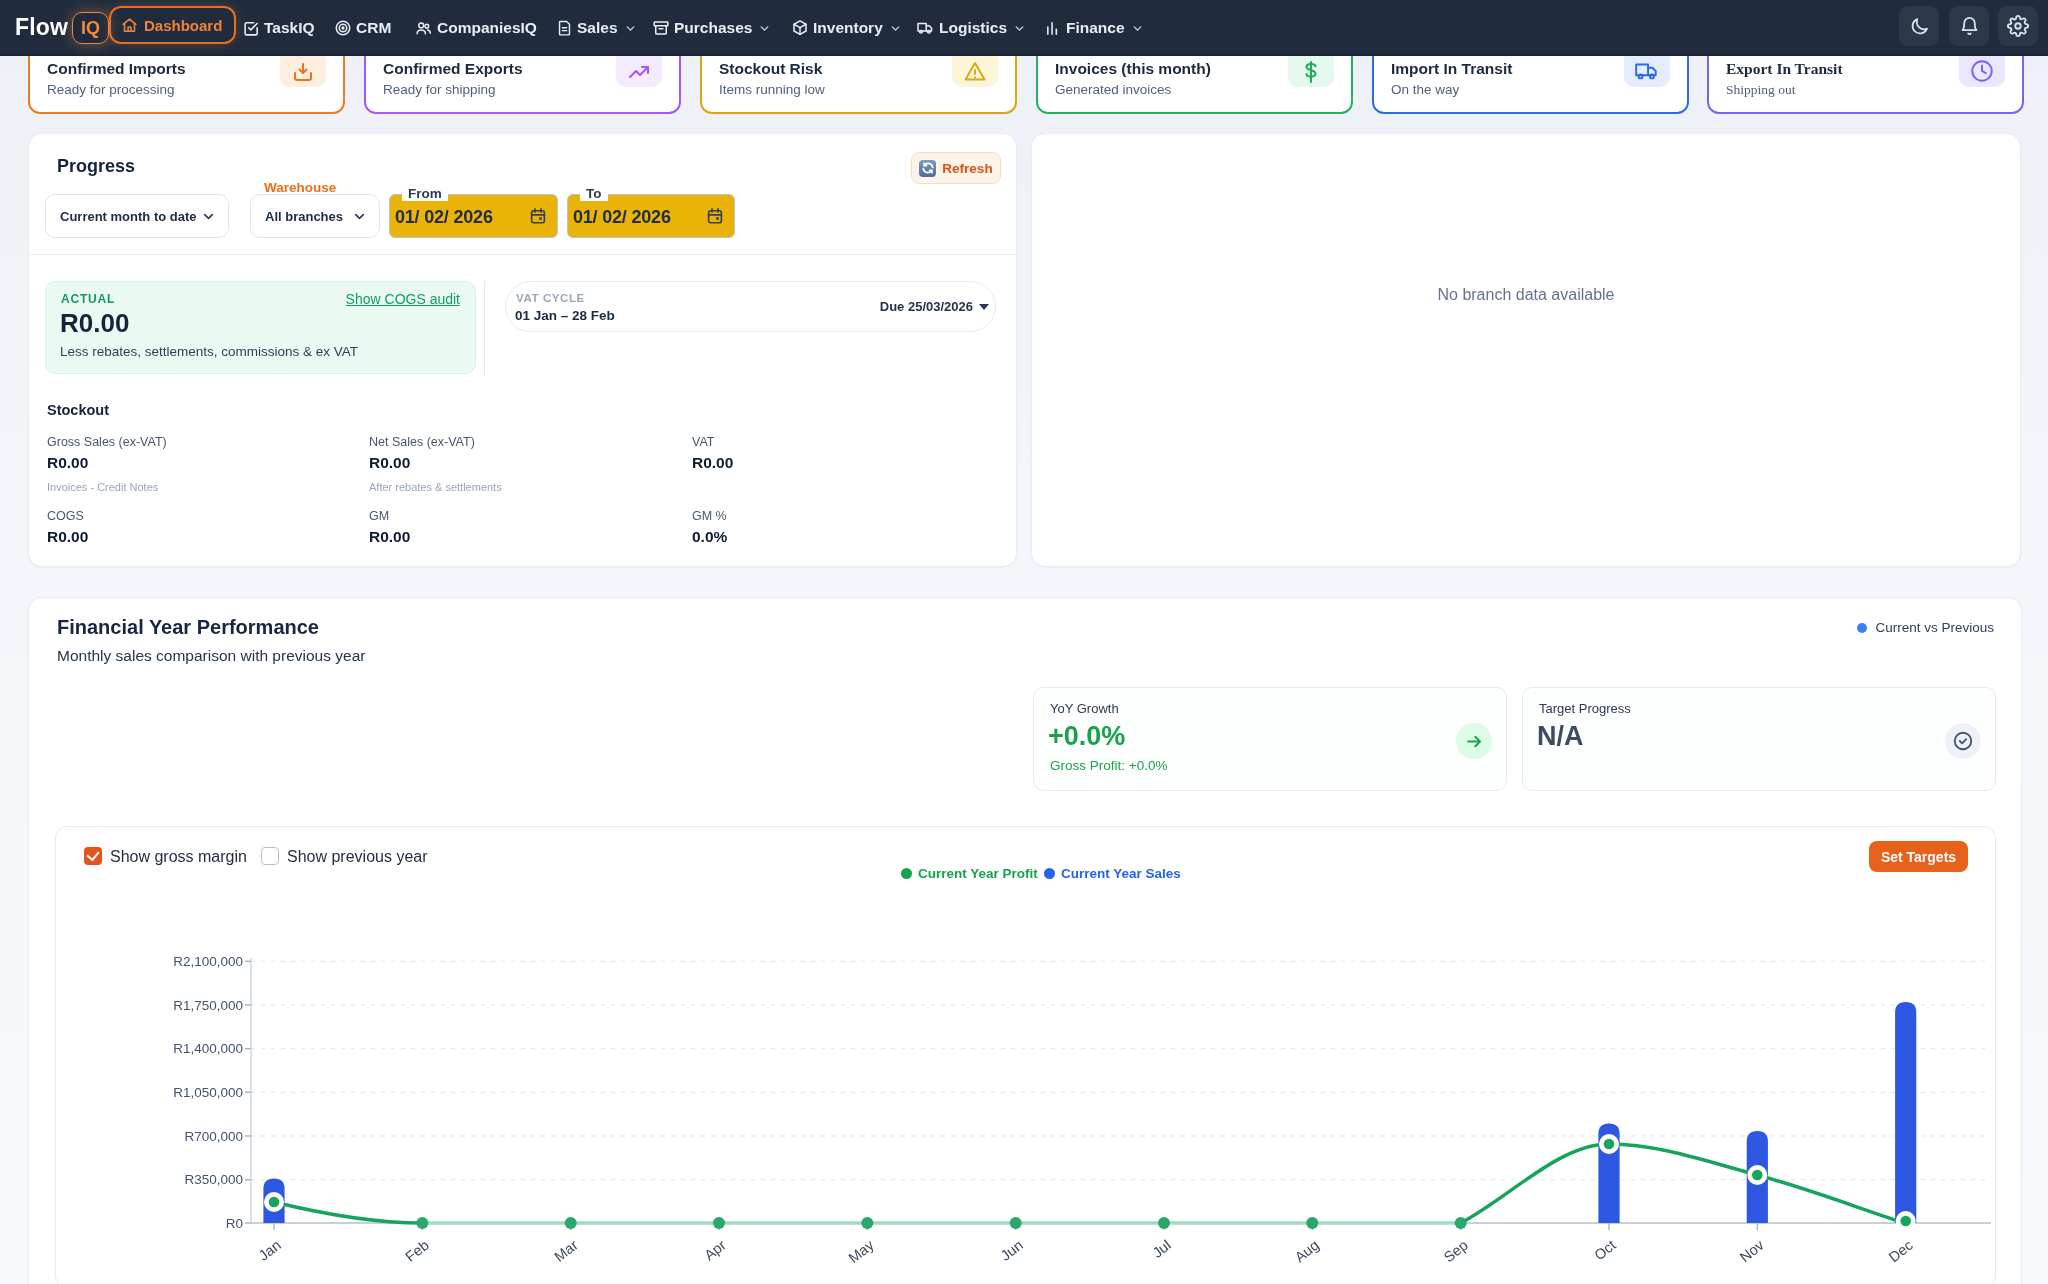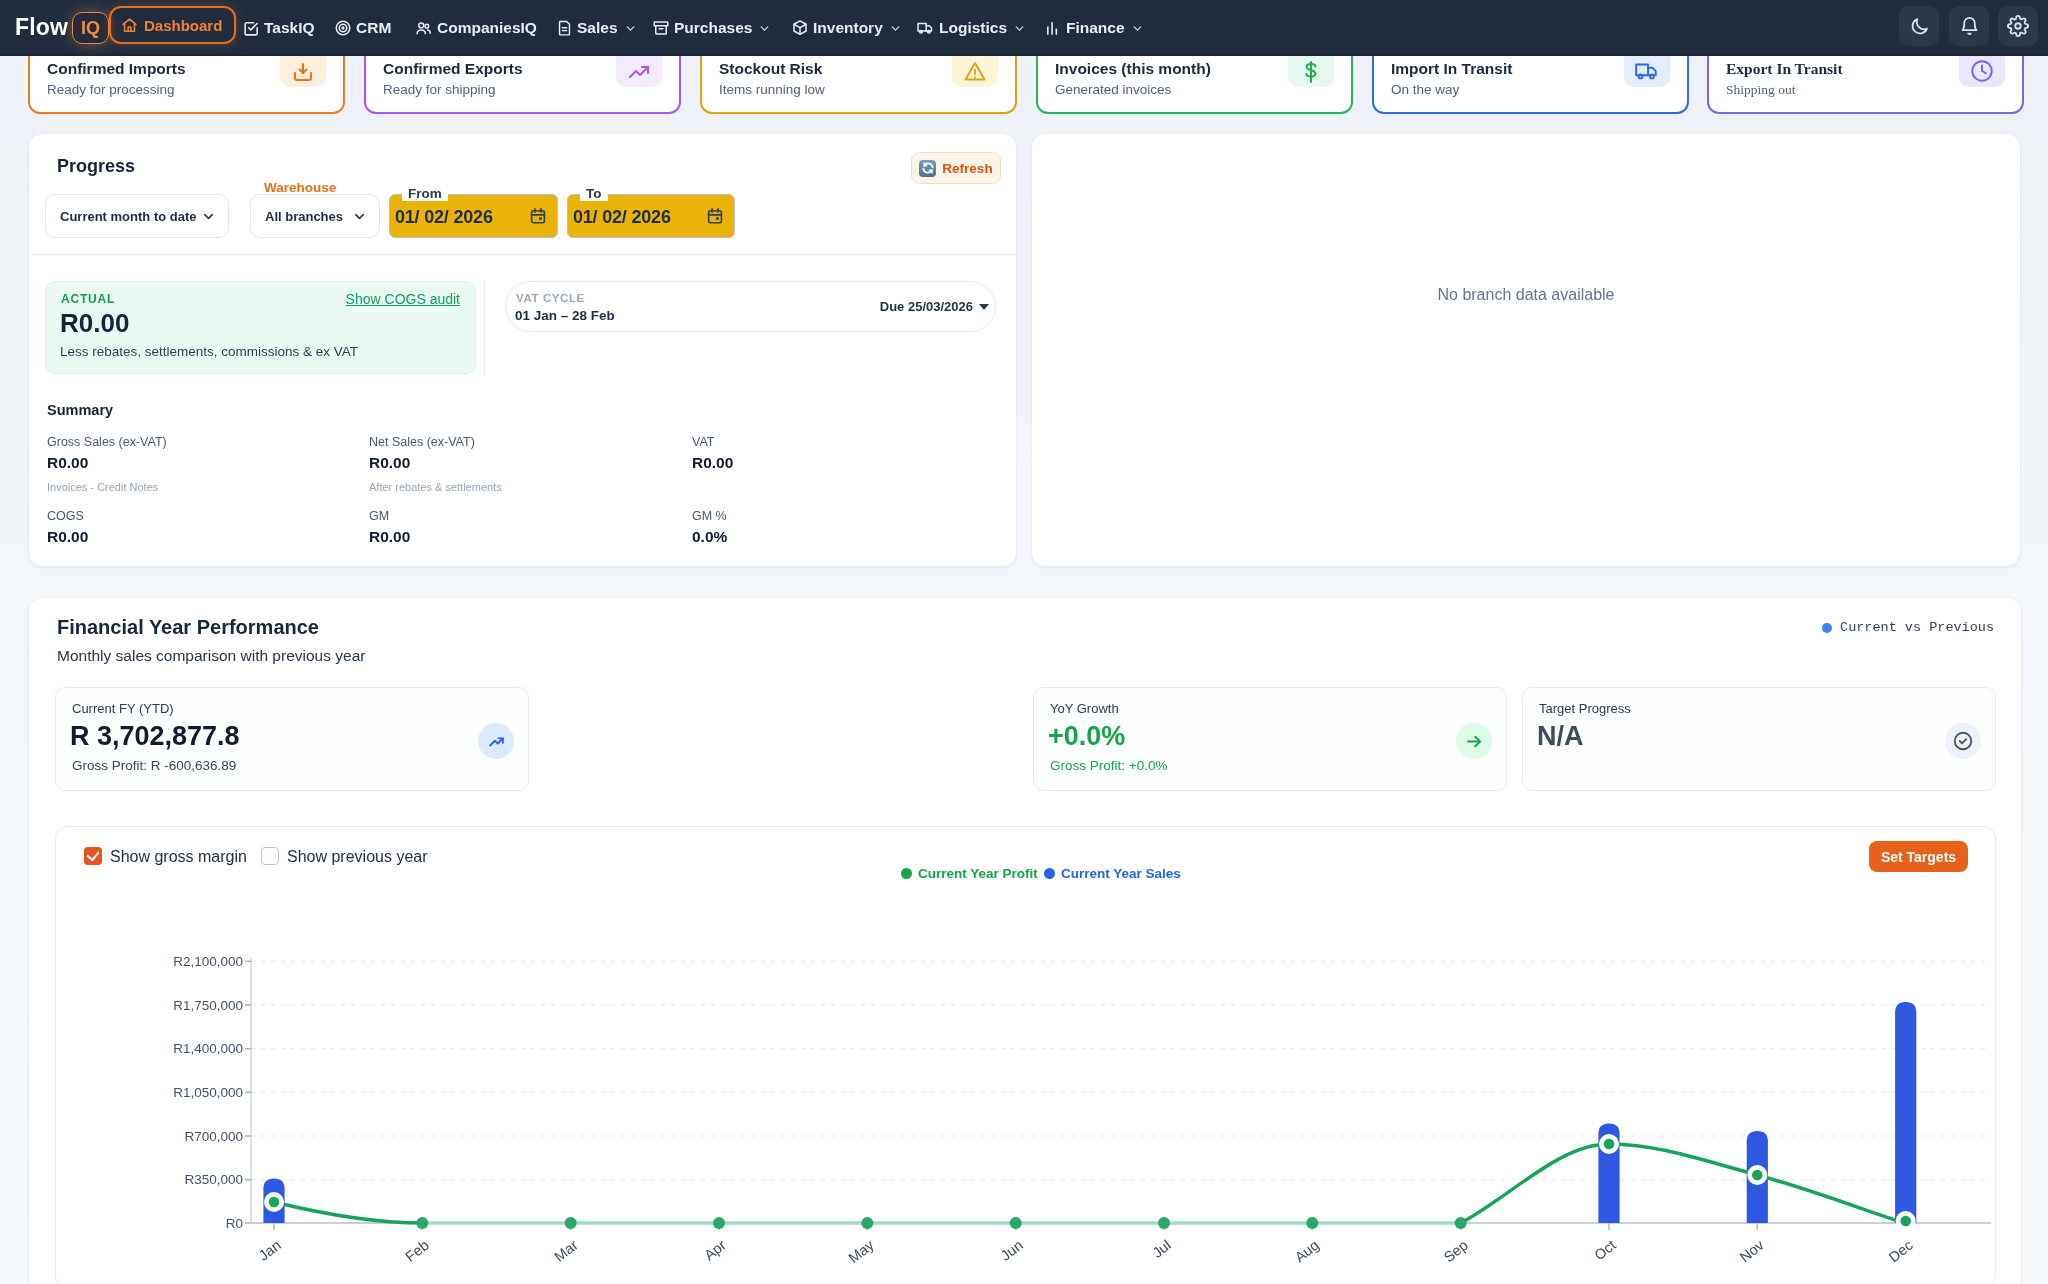--- a/index.html
+++ b/index.html
@@ -52,21 +52,21 @@
 .scol .vl{font-size:15.5px;font-weight:bold;color:#0f1d33;margin-top:5px;}
 .scol .nt{font-size:11px;color:#97a5b6;margin-top:9px;}
 .scol .lb2{font-size:12.5px;color:#47586e;margin-top:16px;}
 
 #branch{left:1031px;top:133px;width:990px;height:434px;}
 #branch .msg{position:absolute;left:0;top:152px;width:100%;text-align:center;font-size:16px;color:#64748b;}
 
 #fyp{left:28px;top:597px;width:1994px;height:690px;border-radius:14px 14px 0 0;}
 #fyp h2{position:absolute;left:28px;top:18px;font-size:20px;font-weight:bold;color:#182740;}
 #fyp .sub{position:absolute;left:28px;top:49px;font-size:15.5px;color:#25354c;}
-.cvp{position:absolute;right:27px;top:22px;font-size:13.5px;color:#31415a;display:flex;align-items:center;gap:8px;font-family:Liberation Mono, monospace;}
+.cvp{position:absolute;right:27px;top:22px;font-size:13.5px;color:#31415a;display:flex;align-items:center;gap:8px;}
 .cvp .dot{width:10px;height:10px;border-radius:50%;background:#3b82f6;}
 .stat{position:absolute;top:89px;width:474px;height:104px;background:#fdfefe;border:1px solid #e6ebf1;border-radius:10px;}
 .stat .t{position:absolute;left:16px;top:13px;font-size:13px;color:#2b3b52;}
 .stat .v{position:absolute;left:14px;top:33px;font-size:27px;font-weight:bold;color:#101d31;}
 .stat .g{position:absolute;left:16px;top:70px;font-size:13.5px;color:#35465c;}
 .stat .ic{position:absolute;right:14px;top:35px;width:36px;height:36px;border-radius:50%;display:flex;align-items:center;justify-content:center;}
 
 .chartcard{position:absolute;left:26px;top:228px;width:1941px;height:462px;border:1px solid #e6ebf1;border-radius:12px;background:#fff;}
 .cb{position:absolute;top:20px;width:18px;height:18px;border-radius:4px;}
 .cb1{left:28px;background:#e4541c;}
@@ -269,21 +269,21 @@
     <div class="big">R0.00</div>
     <div class="sub">Less rebates, settlements, commissions &amp; ex VAT</div>
   </div>
   <div class="vdiv"></div>
   <div class="vatpill">
     <div class="l1">VAT CYCLE</div>
     <div class="l2">01 Jan – 28 Feb</div>
     <div class="due">Due 25/03/2026</div>
     <div class="tri"></div>
   </div>
-  <div class="sumh">Summary</div>
+  <div class="sumh">Stockout</div>
   <div class="sgrid">
     <div class="scol" style="left:0;">
       <div class="lb">Gross Sales (ex-VAT)</div>
       <div class="vl">R0.00</div>
       <div class="nt">Invoices - Credit Notes</div>
       <div class="lb2">COGS</div>
       <div class="vl">R0.00</div>
     </div>
     <div class="scol" style="left:322px;">
       <div class="lb">Net Sales (ex-VAT)</div>
@@ -304,31 +304,20 @@
 
 <section class="panel" id="branch">
     <div class="msg">No branch data available</div>
   </section>
 
 <section class="panel" id="fyp">
   <h2>Financial Year Performance</h2>
   <div class="sub">Monthly sales comparison with previous year</div>
   <div class="cvp"><span class="dot"></span>Current vs Previous</div>
 
-  <div class="stat" style="left:26px;">
-    <div class="t">Current FY (YTD)</div>
-    <div class="v">R 3,702,877.8</div>
-    <div class="g">Gross Profit: R -600,636.89</div>
-    <div class="ic" style="background:#dbeafe;">
-        <svg width="19" height="19" viewBox="0 0 24 24" fill="none" stroke="#2563eb" stroke-width="2.4" stroke-linecap="round" stroke-linejoin="round">
-          <path d="M4 17L10 11l3.5 3.5L20 8"></path>
-          <path d="M14.5 8H20v5.5"></path>
-        </svg>
-      </div>
-  </div>
   <div class="stat" style="left:1004px;">
     <div class="t">YoY Growth</div>
     <div class="v" style="color:#16a34a;">+0.0%</div>
     <div class="g" style="color:#16a34a;">Gross Profit: +0.0%</div>
     <div class="ic" style="background:#dcfce7;">
         <svg width="19" height="19" viewBox="0 0 24 24" fill="none" stroke="#16a34a" stroke-width="2.4" stroke-linecap="round" stroke-linejoin="round">
           <path d="M4 12h14"></path>
           <path d="M13 6l6 6-6 6"></path>
         </svg>
       </div>

